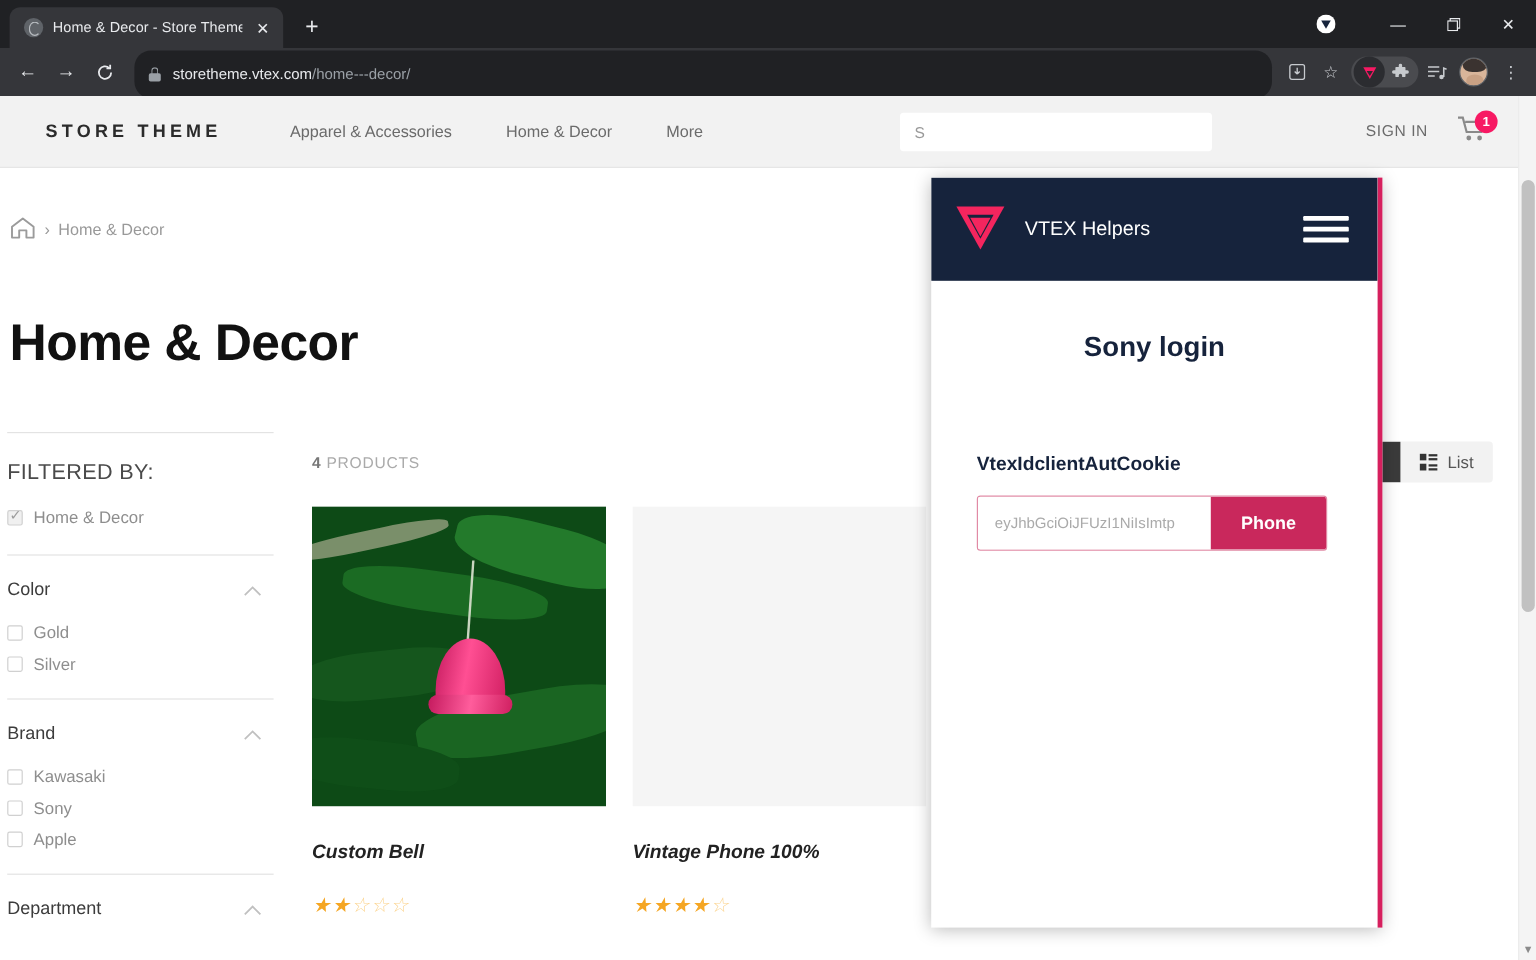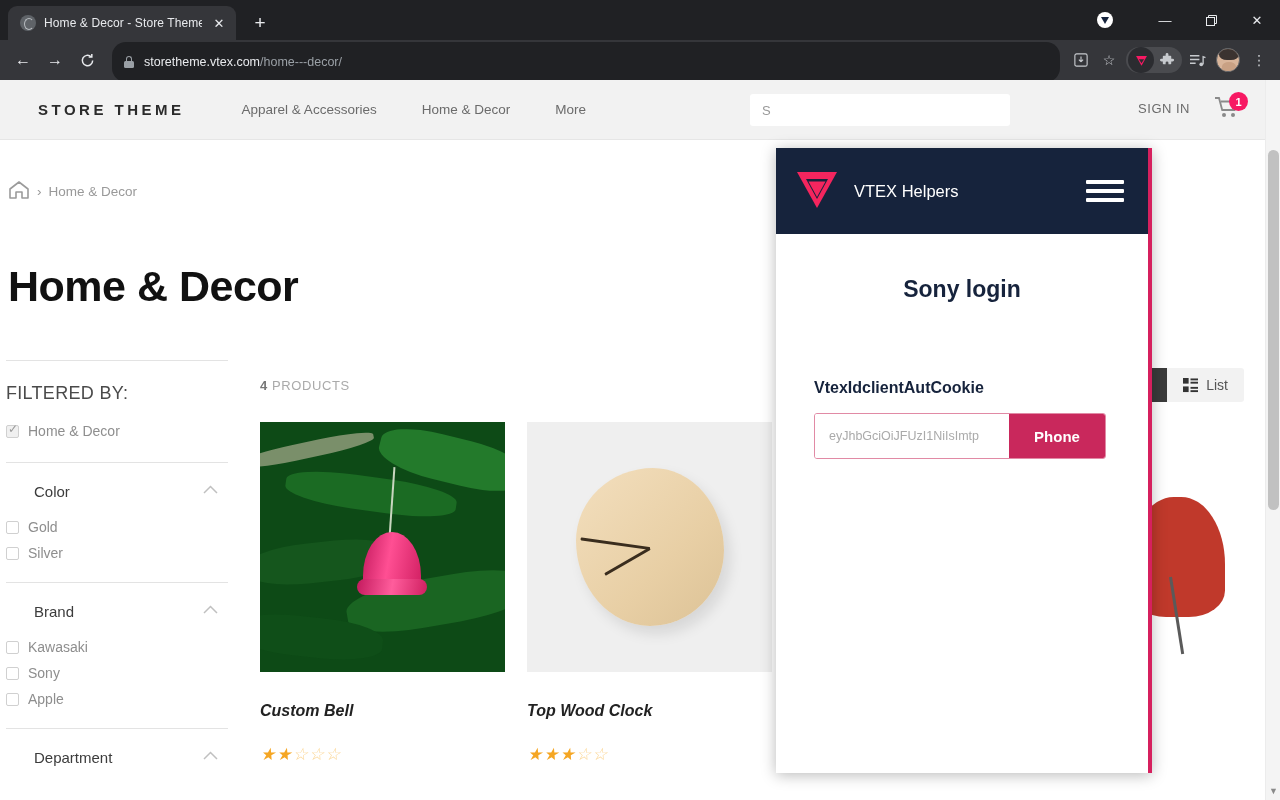--- a/index.html
+++ b/index.html
@@ -174,22 +174,22 @@
     width: 13px; height: 13px; border: 1px solid #d0d0d0; background: #fff;
     border-radius: 2px; flex: none; position: relative;
   }
   .chk.checked { background: #f0f0f0; }
   .chk.checked::after {
     content: "✓"; position: absolute; left: 1px; top: -4px;
     font-size: 12px; color: #9b9b9b;
   }
   .chk-label { font-size: 14px; color: #8e8e8e; }
   .sec-head {
-    display: flex; align-items: flex-start; justify-content: space-between;
-    padding: 20px 10px 14px 0; cursor: pointer; margin-left: 28px;
+    display: flex; align-items: flex-end; justify-content: space-between;
+    padding: 20px 10px 14px 0; cursor: pointer;
   }
   .sec-title { font-size: 15px; color: #3c3c3c; }
   .caret { color: #c0c0c0; font-size: 12px; }
   .sec-body { padding-bottom: 16px; }
 
   
   .products-area { position: absolute; left: 260px; top: 280px; right: 18px; }
   .prod-topbar {
     display: flex; align-items: center; justify-content: space-between;
     height: 50px; padding-right: 18px;
@@ -532,31 +532,20 @@
               <div class="br" style="left:35%;top:62%;width:75%;height:48px;transform:rotate(-10deg);background:#1a6522"></div>
               <div class="br" style="left:-10%;top:78%;width:60%;height:40px;transform:rotate(6deg);background:#0f4e18"></div>
               <div class="bell-string"></div>
               <div class="bell"></div>
             </div>
           </div>
           <div class="card-name">Custom Bell</div>
           <div class="stars">★★<span class="off">☆☆☆</span></div>
         </article>
 
-        <article class="card">
-          <div class="card-img">
-            <div class="clock-scene">
-              <div class="clock-face"></div>
-              <div class="hand" style="left:50%;top:50%;width:52px;height:3px;transform:rotate(-30deg) translateX(-52px) ;"></div>
-              <div class="hand" style="left:50%;top:50%;width:70px;height:3px;transform:rotate(188deg);"></div>
-            </div>
-          </div>
-          <div class="card-name">Top Wood Clock</div>
-          <div class="stars">★★★<span class="off">☆☆</span></div>
-        </article>
 
         <article class="card">
           <div class="card-img">
             <div class="phone-scene"></div>
           </div>
           <div class="card-name">Vintage Phone 100%</div>
           <div class="stars">★★★★<span class="off">☆</span></div>
         </article>
 
         <article class="card">

